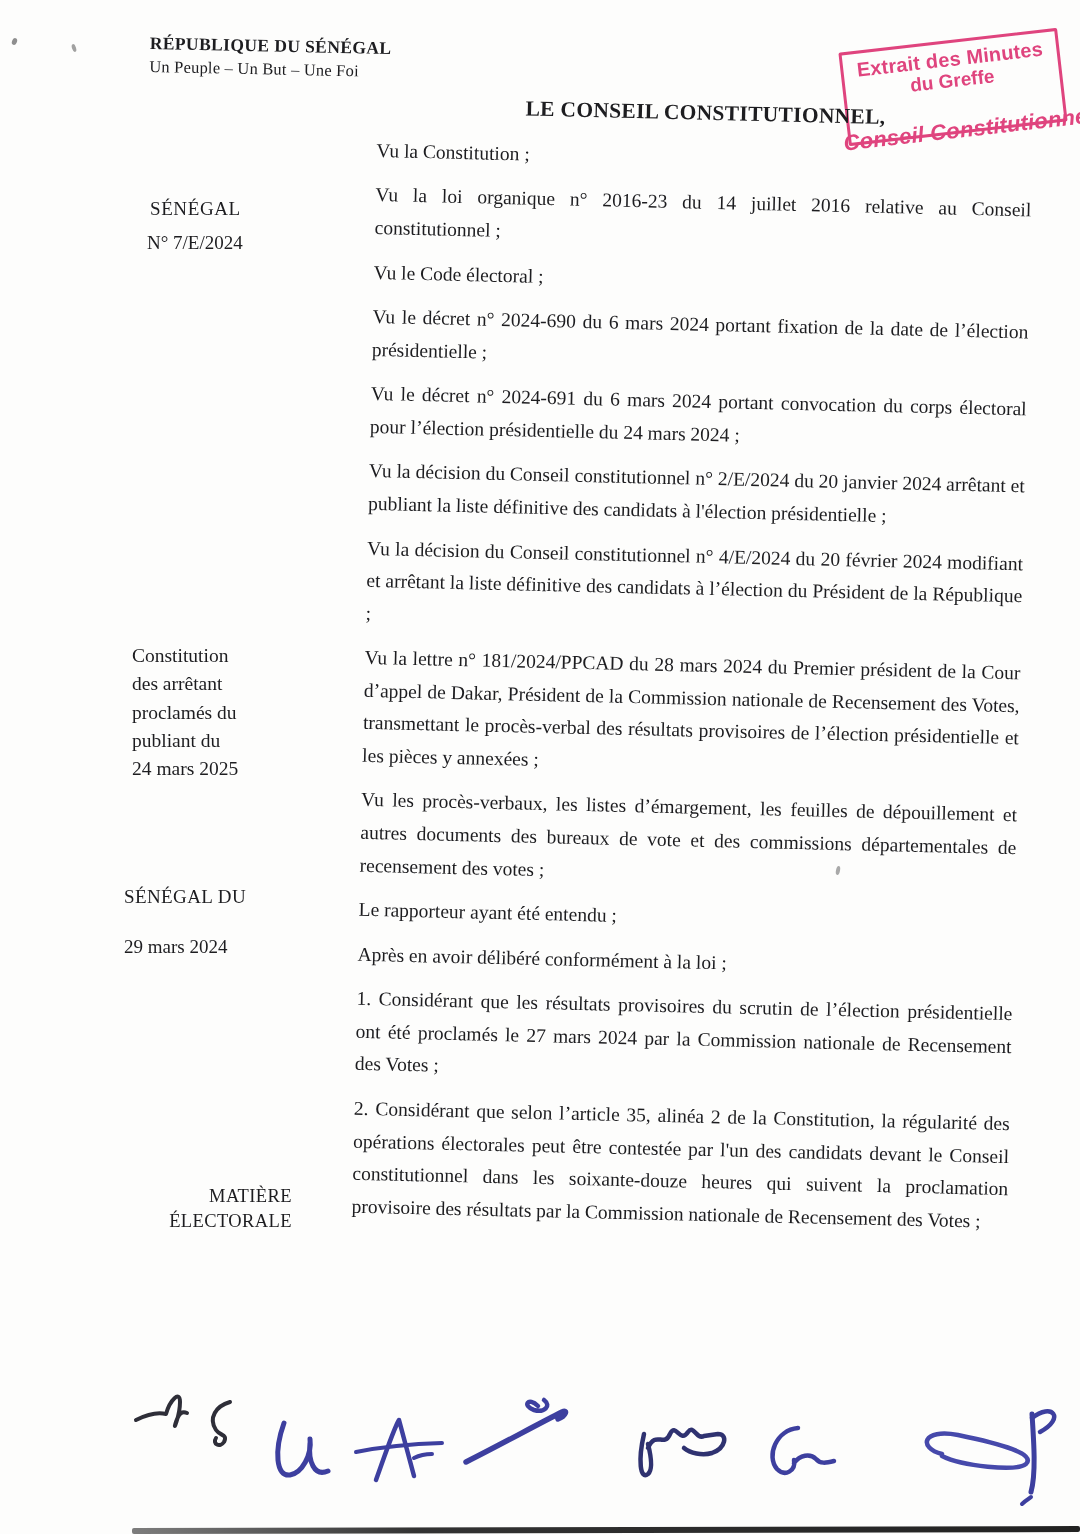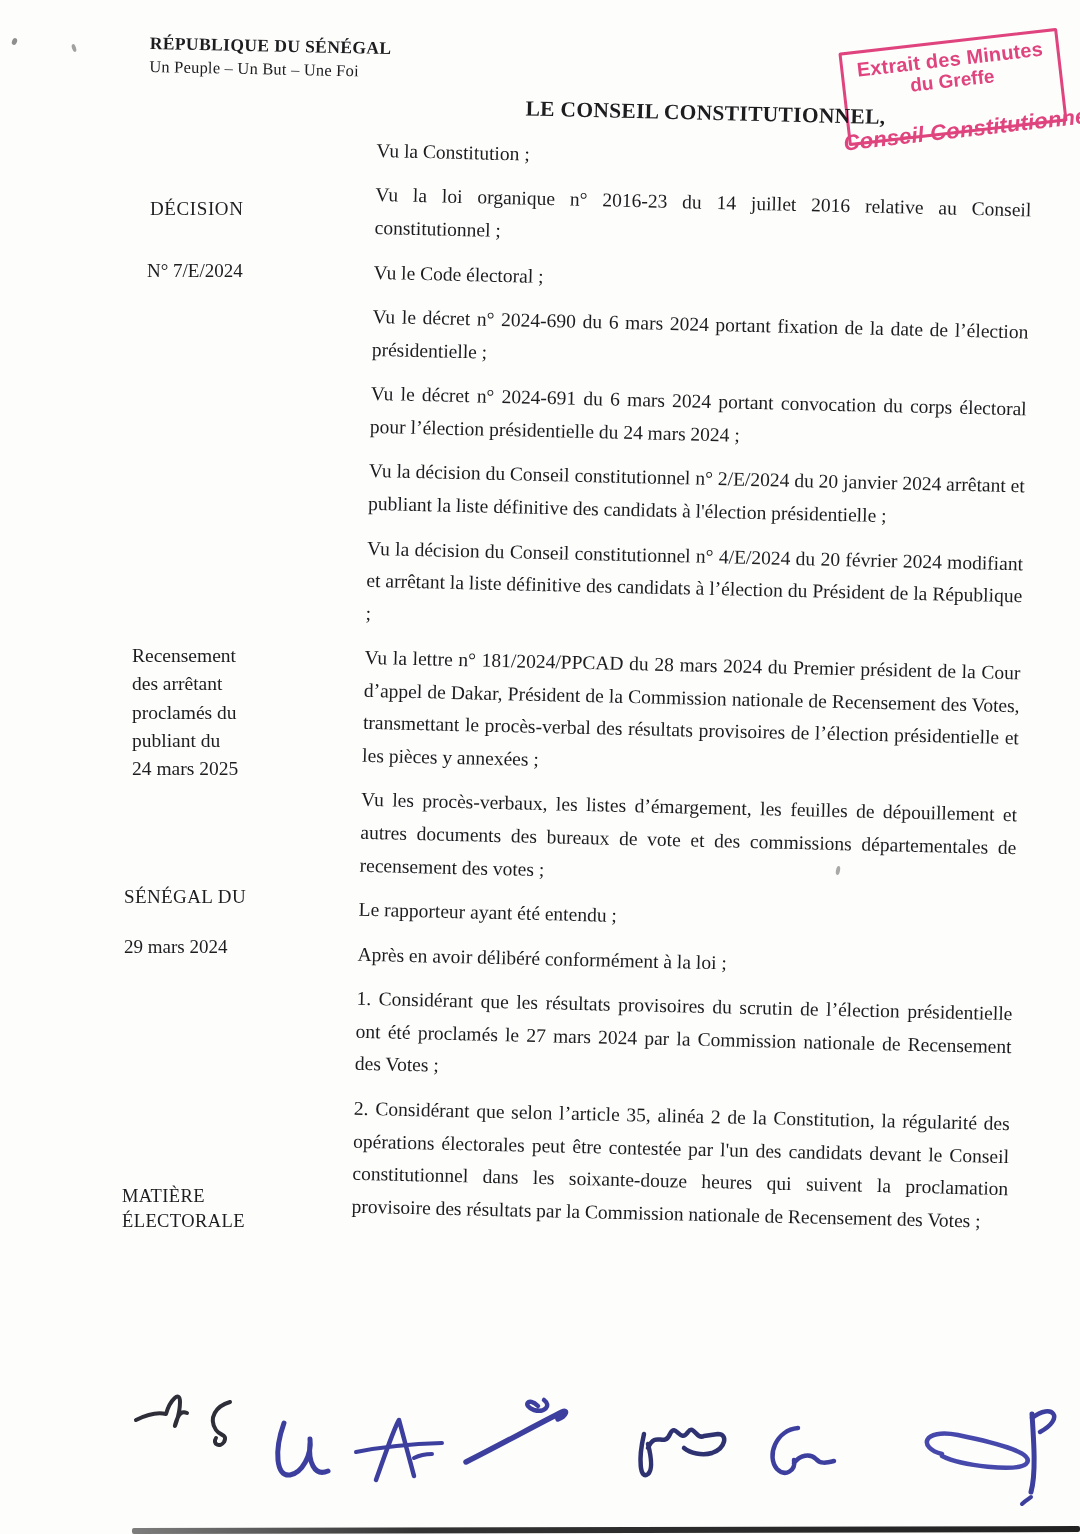--- a/index.html
+++ b/index.html
@@ -24,25 +24,25 @@
   }
   .stamp .s1{font-size:20px;font-weight:700;margin-top:5px;letter-spacing:.2px;}
   .stamp .s2{font-size:19px;font-weight:700;margin-top:-1px;}
   .stamp .s3{
     font-size:22px;font-weight:700;font-style:italic;letter-spacing:.2px;
     position:absolute;left:-8px;right:-12px;bottom:-13px;white-space:nowrap;
   }
   
   .mnote{position:absolute;font-size:19px;}
   .m-decision{left:150px;top:198px;letter-spacing:.6px;}
-  .m-number{left:147px;top:260px;}
+  .m-number{left:147px;top:232px;}
   .m-subject{left:132px;top:642px;font-size:19.5px;line-height:1.45;}
   .m-seance{left:124px;top:886px;letter-spacing:.4px;}
   .m-seancedate{left:124px;top:936px;font-family:Liberation Serif, serif;}
-  .m-matiere{left:122px;top:1184px;width:170px;text-align:left;font-size:18.5px;line-height:1.35;letter-spacing:.4px;}
+  .m-matiere{left:122px;top:1184px;width:170px;text-align:right;font-size:18.5px;line-height:1.35;letter-spacing:.4px;}
   
   .body-col{
     position:absolute;left:378px;top:88px;width:656px;
     transform:rotate(1.35deg);transform-origin:0 0;
     font-size:19.5px;line-height:1.67;
   }
   .doc-title{
     font-size:21.5px;font-weight:700;text-align:center;
     letter-spacing:.3px;margin:0 0 11px 0;white-space:nowrap;
   }
@@ -76,24 +76,24 @@
     <div class="motto">Un Peuple – Un But – Une Foi</div>
   </header>
 
   <div class="stamp">
     <div class="s1">Extrait des Minutes</div>
     <div class="s2">du Greffe</div>
     <div class="s3">Conseil Constitutionnel</div>
   </div>
 
   <aside>
-    <div class="mnote m-decision">DÉCISION</div>
+    <div class="mnote m-decision">SÉNÉGAL</div>
     <div class="mnote m-number">N° 7/E/2024</div>
     <div class="mnote m-subject">
-      <div>Recensement</div>
+      <div>Constitution</div>
       <div>des arrêtant</div>
       <div>proclamés du</div>
       <div>publiant du</div>
       <div>24 mars 2025</div>
     </div>
     <div class="mnote m-seance">SÉNÉGAL DU</div>
     <div class="mnote m-seancedate">29 mars 2024</div>
     <div class="mnote m-matiere">
       <div>MATIÈRE</div>
       <div>ÉLECTORALE</div>

